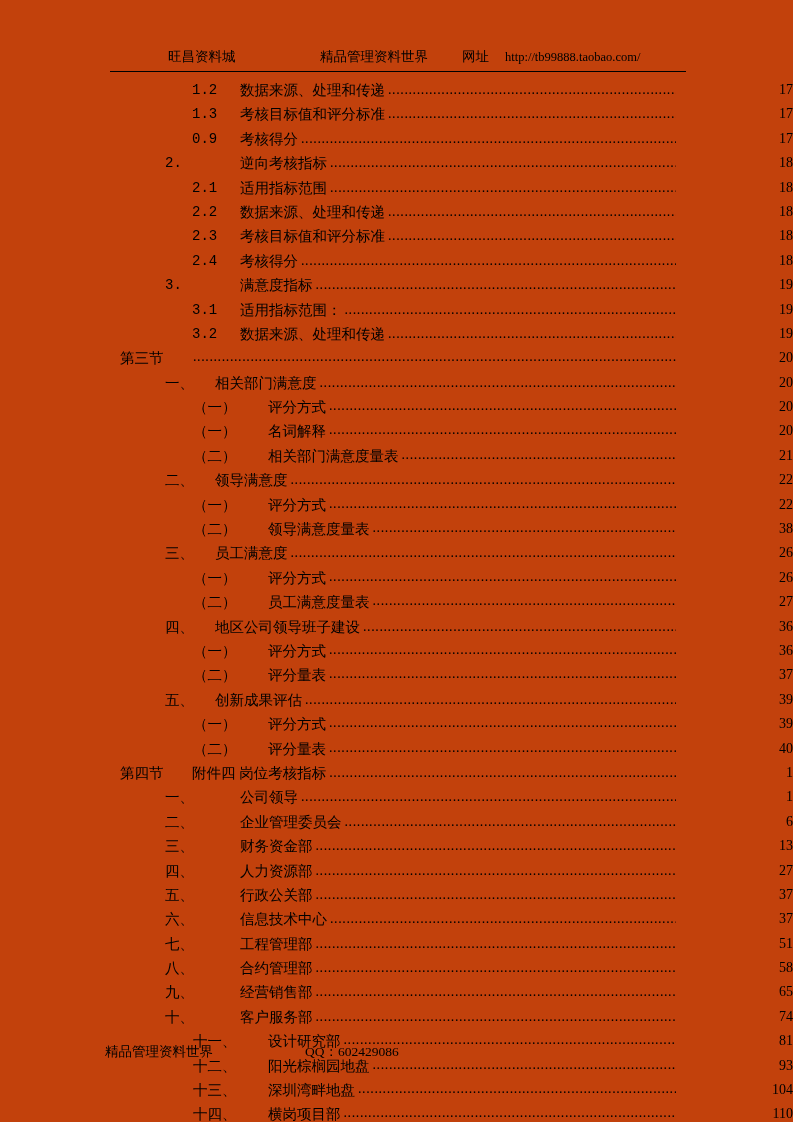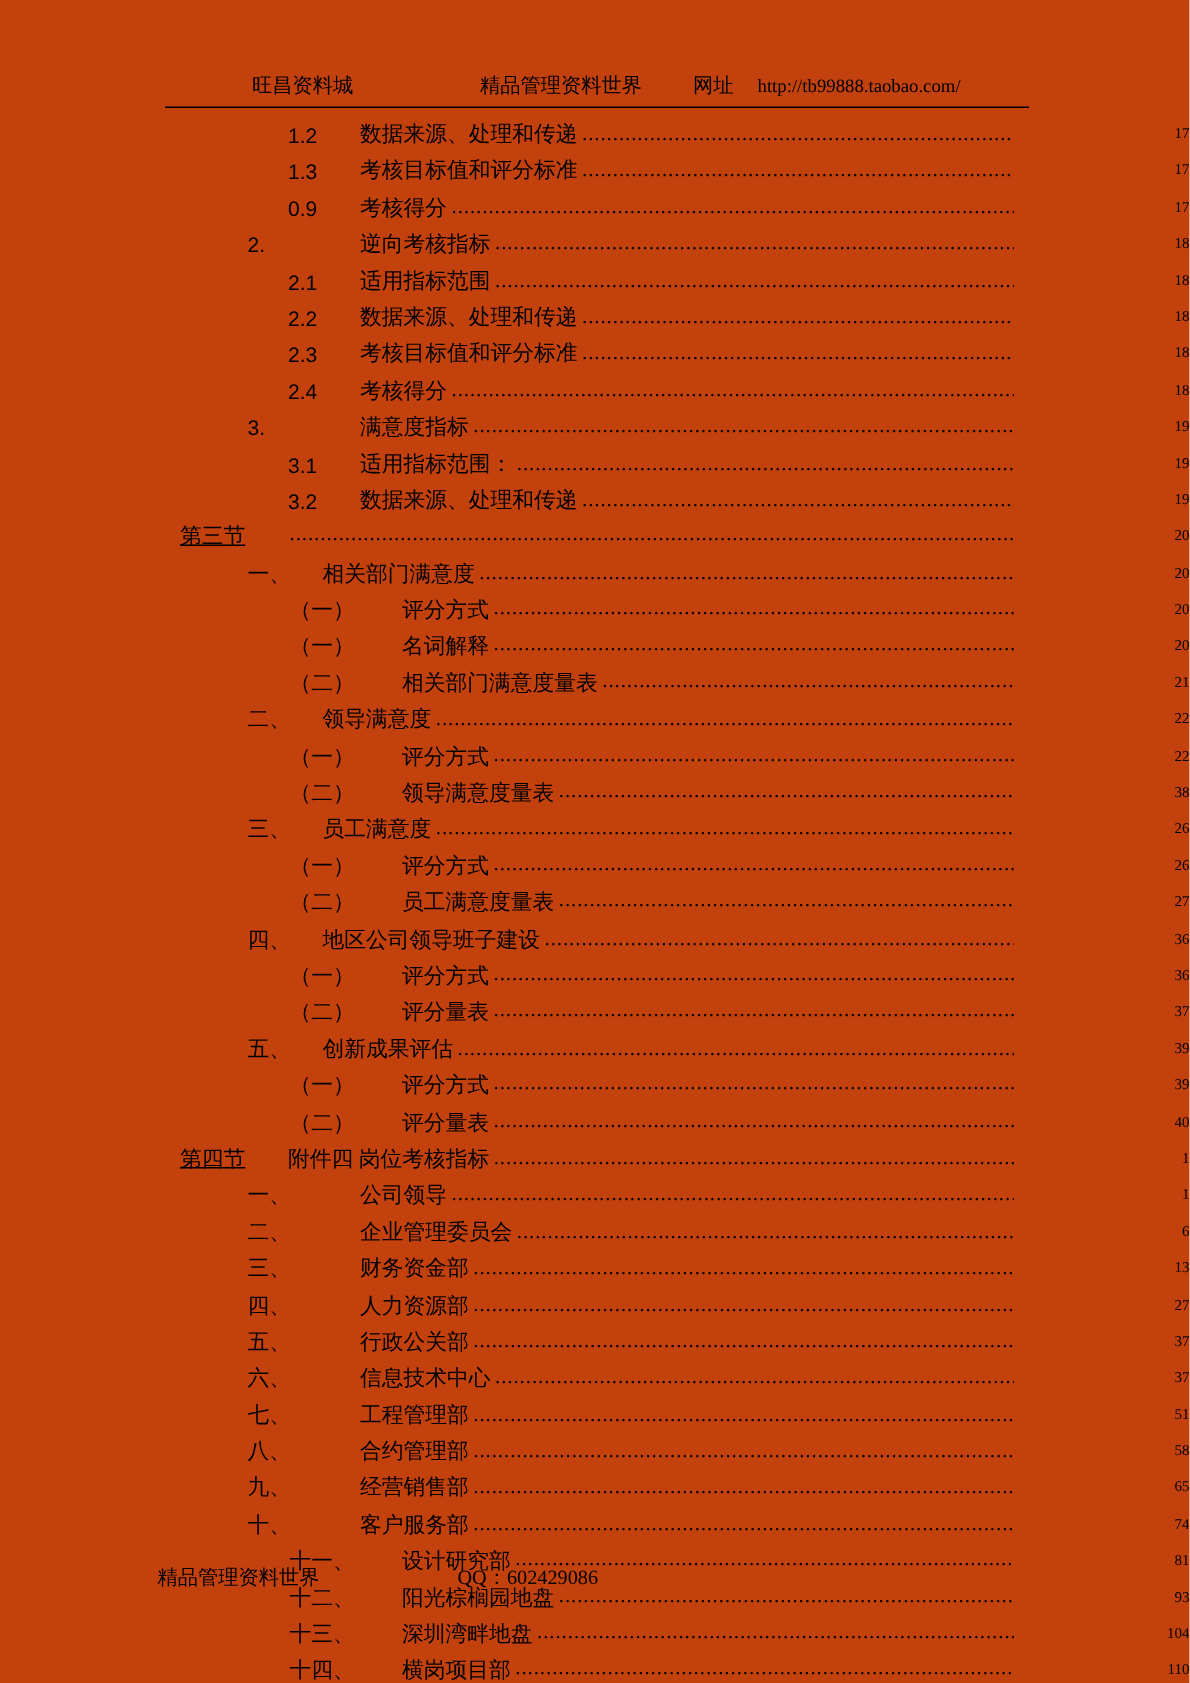--- a/index.html
+++ b/index.html
@@ -64,21 +64,21 @@
     line-height: 24.4px;
     white-space: nowrap;
   }
   .num {
     position: absolute;
     top: 0;
     text-align: left;
     font-size: 14.5px;
   }
   .num.western {
-    font-family: Liberation Sans, sans-serif;
+    font-family: Liberation Mono, monospace;
     font-size: 14px;
   }
   .title-wrap {
     position: absolute;
     top: 0;
     right: 117px;
     left: 0;
     display: flex;
     align-items: baseline;
     overflow: hidden;
@@ -99,25 +99,25 @@
     top: -1px;
   }
   .pg {
     position: absolute;
     top: 0;
     right: 0;
     width: 117px;
     text-align: right;
     padding-right: 0px;
     font-family: "Liberation Serif", "DejaVu Serif", serif;
-    font-size: 10px;
+    font-size: 14px;
   }
 
   
-  .lvl-sec   .num { left: 120px; text-decoration: underline; }
+  .lvl-sec   .num { left: 120px; }
   .lvl-sec   .title-wrap { padding-left: 192px; }
 
   .lvl-cn1   .num { left: 165px; }
   .lvl-cn1   .title-wrap { padding-left: 215px; }
 
   .lvl-cn1w  .num { left: 165px; }
   .lvl-cn1w  .title-wrap { padding-left: 240px; }
 
   .lvl-cn2   .num { left: 193px; }
   .lvl-cn2   .title-wrap { padding-left: 268px; align-items: flex-end; }

